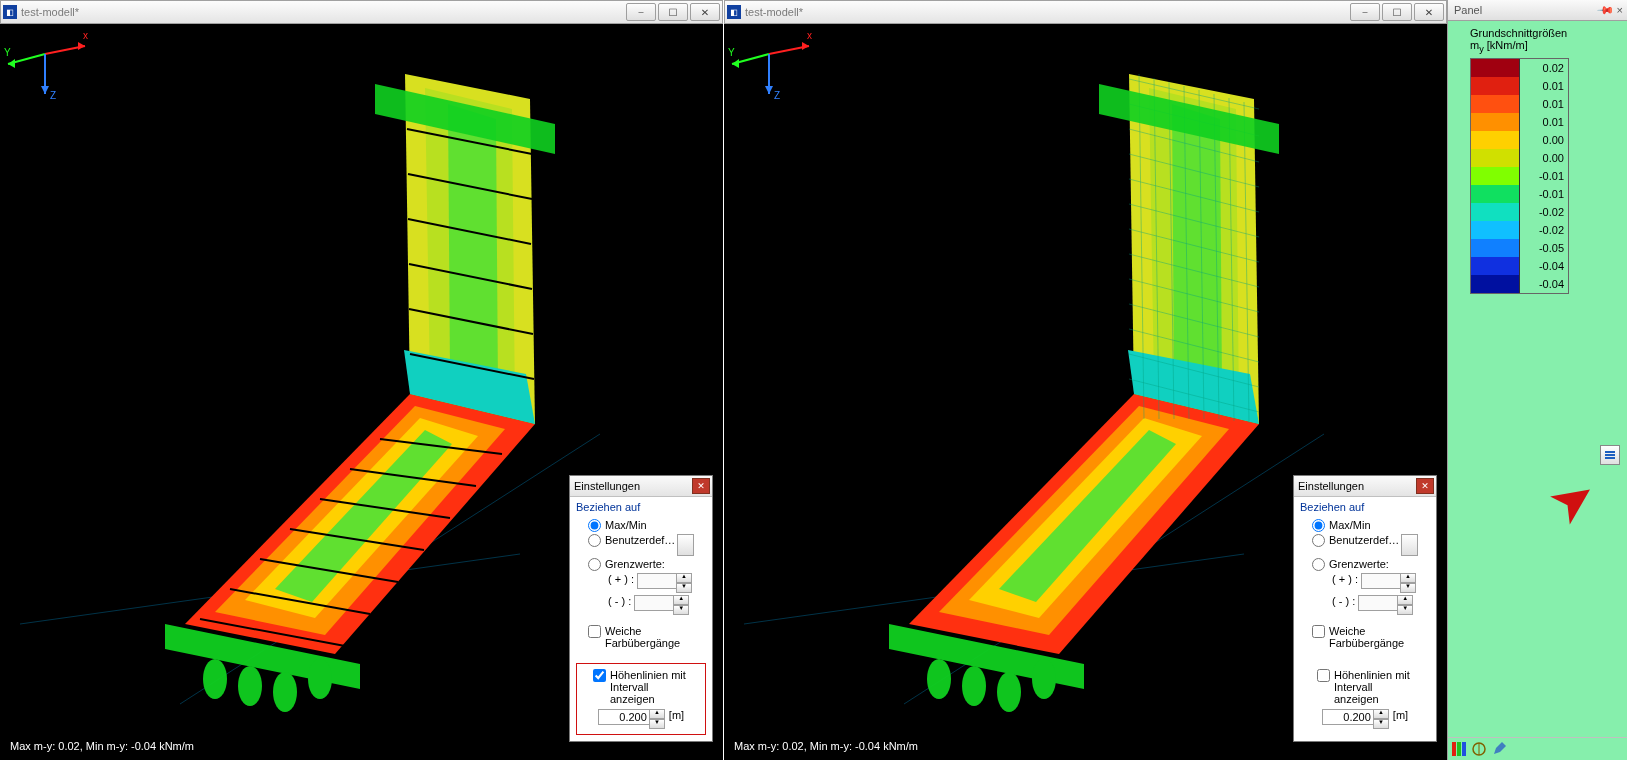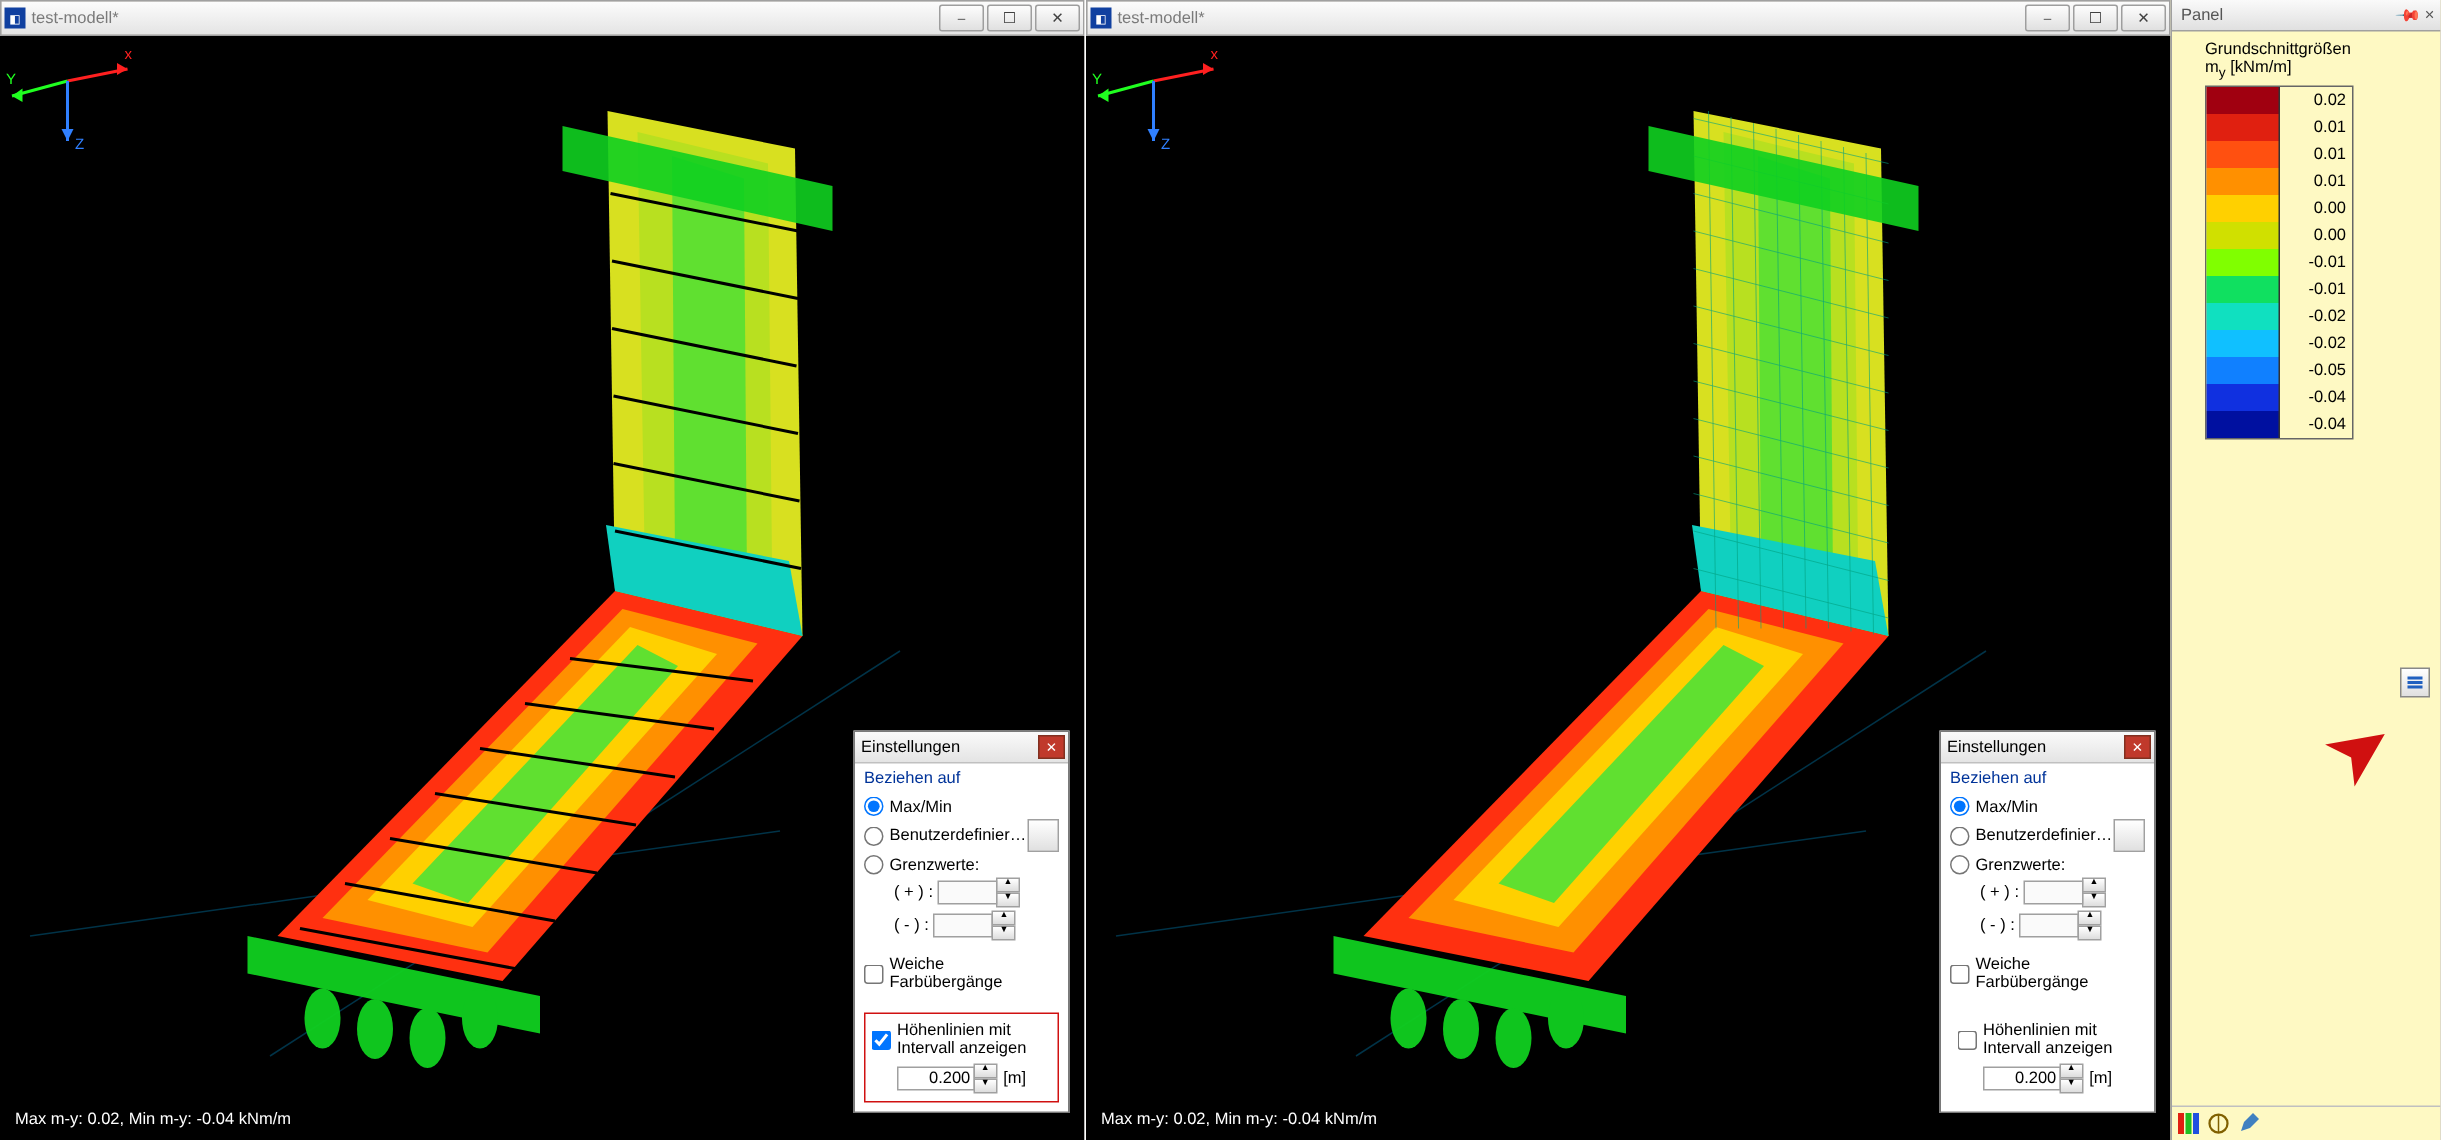--- a/index.html
+++ b/index.html
@@ -1,33 +1,33 @@
 <!DOCTYPE html>
 <html><head>
 <meta charset="utf-8">
 <style>
 html,body{margin:0;padding:0;font-family:Tahoma,Arial,sans-serif;font-size:11px;background:#d4d0c8;color:#000;}
 .workspace{display:flex;height:760px;width:1627px;overflow:hidden;}
 .viewcol{width:723px;display:flex;flex-direction:column;position:relative;}
 .viewcol+.viewcol{border-left:1px solid #fff;}
-.panel-col{flex:1;background:#fef9c3;border-left:1px solid #a0a0a0;display:flex;flex-direction:column;}
+.panel-col{flex:1;background:#86efac;border-left:1px solid #a0a0a0;display:flex;flex-direction:column;}
 .mdi-titlebar{height:22px;background:linear-gradient(#fcfcfc,#e4e4e4);border:1px solid #a0a0a0;display:flex;align-items:center;padding:0 2px;color:#7a7a7a;}
 .mdi-icon{width:14px;height:14px;background:#1040a0;margin-right:4px;display:flex;align-items:center;justify-content:center;color:#fff;font-size:8px;}
 .mdi-title{flex:1;}
 .mdi-btn{width:28px;height:16px;border:1px solid #9e9e9e;border-radius:2px;background:linear-gradient(#fdfdfd,#e0e0e0);margin-left:2px;display:flex;align-items:center;justify-content:center;font-size:10px;font-family:Arial;color:#404040;}
 .viewport{flex:1;background:#000;position:relative;overflow:hidden;}
 .viewport svg{position:absolute;top:0;left:0;}
 .axis-widget{position:absolute;left:10px;bottom:85px;}
 .status-text{position:absolute;left:10px;bottom:8px;color:#fff;font-size:11px;}
 .settings-box{position:absolute;right:10px;bottom:18px;width:142px;background:#fff;border:1px solid #7a7a7a;box-shadow:2px 2px 6px rgba(0,0,0,.3);font-size:11px;}
 .settings-title{background:linear-gradient(#fafafa,#e4e4e4);height:20px;display:flex;align-items:center;padding-left:4px;border-bottom:1px solid #c0c0c0;}
 .settings-close{width:16px;height:14px;background:#c0392b;color:#fff;display:flex;align-items:center;justify-content:center;margin-left:auto;margin-right:2px;font-size:9px;border:1px solid #803020;}
 .group-hdr{color:#003399;padding:4px 6px 2px;}
 .settings-body{padding:2px 6px 6px;}
-.row{display:flex;align-items:center;margin:2px 0;}
+.row{display:flex;align-items:flex-start;margin:2px 12px;}
 .row.ind{padding-left:20px;}
 .spin{width:40px;height:16px;border:1px solid #a0a0a0;text-align:right;padding-right:2px;box-sizing:border-box;font-size:11px;}
 .spinbtns{display:flex;flex-direction:column;margin-left:-1px;}
 .tiny{width:14px;height:8px;border:1px solid #a0a0a0;background:linear-gradient(#fff,#ddd);font-size:6px;line-height:5px;text-align:center;}
 .iconbtn{width:20px;height:20px;border:1px solid #a0a0a0;background:linear-gradient(#fff,#e0e0e0);margin-left:auto;}
 .hl-box{border:1px solid transparent;padding:3px 4px;margin-top:14px;}
 .hl-box.highlight{border-color:#d01010;}
 .unit{margin-left:4px;}
 .panel-title{height:20px;background:linear-gradient(#fafafa,#e0e0e0);border-bottom:1px solid #a0a0a0;padding-left:6px;color:#555;display:flex;align-items:center;}
 .pin{margin-left:auto;margin-right:4px;font-size:11px;transform:rotate(45deg);}

